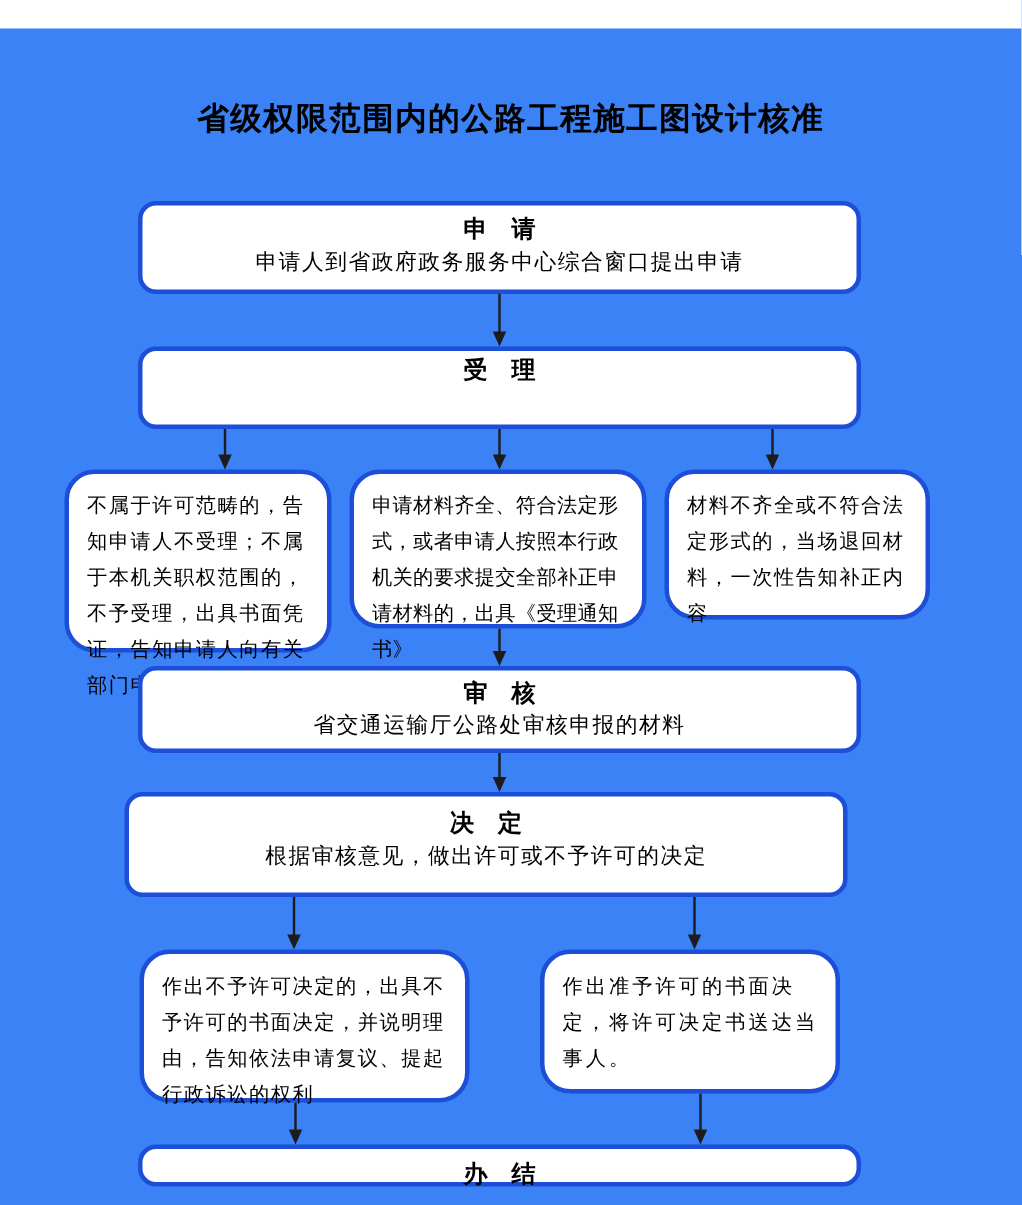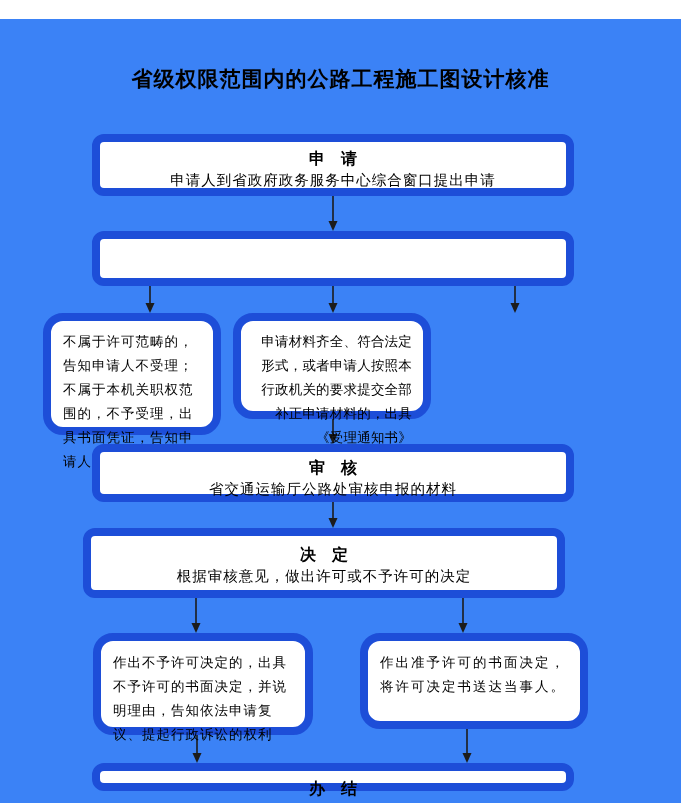--- a/index.html
+++ b/index.html
@@ -25,21 +25,21 @@
     text-align: center;
     font-family: "Liberation Sans", "DejaVu Sans", sans-serif;
     font-weight: bold;
     font-size: 21px;
     letter-spacing: 1px;
   }
   .node {
     position: absolute;
     box-sizing: border-box;
     background: #ffffff;
-    border: 8px solid #1d4ed8;
+    border: 3px solid #1d4ed8;
     z-index: 2;
   }
   .node-wide {
     border-radius: 12px;
     text-align: center;
   }
   .node-branch {
     border-radius: 20px;
     text-align: left;
   }
@@ -128,46 +128,50 @@
       <polygon points="462.5,734 471.5,734 467,744"></polygon>
     </g>
   </svg>
 
   <div class="node node-wide" style="left:92px; top:115px; width:482px; height:62px;">
     <div class="node-heading">申　请</div>
     <div class="node-body">申请人到省政府政务服务中心综合窗口提出申请</div>
   </div>
 
   <div class="node node-wide" style="left:92px; top:212px; width:482px; height:55px;">
+    <div class="node-heading" style="padding-top:4px;">受　理</div>
   </div>
 
   <div class="node node-branch" style="left:43px; top:294px; width:178px; height:122px;">
     <div class="branch-text">不属于许可范畴的，告知申请人不受理；不属于本机关职权范围的，不予受理，出具书面凭证，告知申请人向有关部门申请</div>
   </div>
 
-  <div class="node node-branch" style="left:233px; top:294px; width:198px; height:106px;text-align:right;">
+  <div class="node node-branch" style="left:233px; top:294px; width:198px; height:106px;">
     <div class="branch-text" style="letter-spacing:0.2px;">申请材料齐全、符合法定形式，或者申请人按照本行政机关的要求提交全部补正申请材料的，出具《受理通知书》</div>
   </div>
 
+  <div class="node node-branch" style="left:443px; top:294px; width:177px; height:100px;">
+    <div class="branch-text">材料不齐全或不符合法定形式的，当场退回材料，一次性告知补正内容</div>
+  </div>
 
   <div class="node node-wide" style="left:92px; top:425px; width:482px; height:58px;">
     <div class="node-heading" style="padding-top:6px;">审　核</div>
     <div class="node-body">省交通运输厅公路处审核申报的材料</div>
   </div>
 
   <div class="node node-wide" style="left:83px; top:509px; width:482px; height:70px;">
     <div class="node-heading" style="padding-top:9px;">决　定</div>
     <div class="node-body">根据审核意见，做出许可或不予许可的决定</div>
   </div>
 
   <div class="node node-branch" style="left:93px; top:614px; width:220px; height:102px;">
     <div class="branch-text" style="padding-top:10px;">作出不予许可决定的，出具不予许可的书面决定，并说明理由，告知依法申请复议、提起行政诉讼的权利</div>
   </div>
 
-  <div class="node node-branch" style="left:360px; top:614px; width:228px; height:96px;">
+  <div class="node node-branch" style="left:360px; top:614px; width:200px; height:96px;">
     <div class="branch-text" style="padding-top:10px; letter-spacing:2px;">作出准予许可的书面决定，将许可决定书送达当事人。</div>
   </div>
 
   <div class="node node-wide" style="left:92px; top:744px; width:482px; height:28px;">
     <div class="complete-heading">办　结</div>
   </div>
 
 </div>
 
 </body></html>

